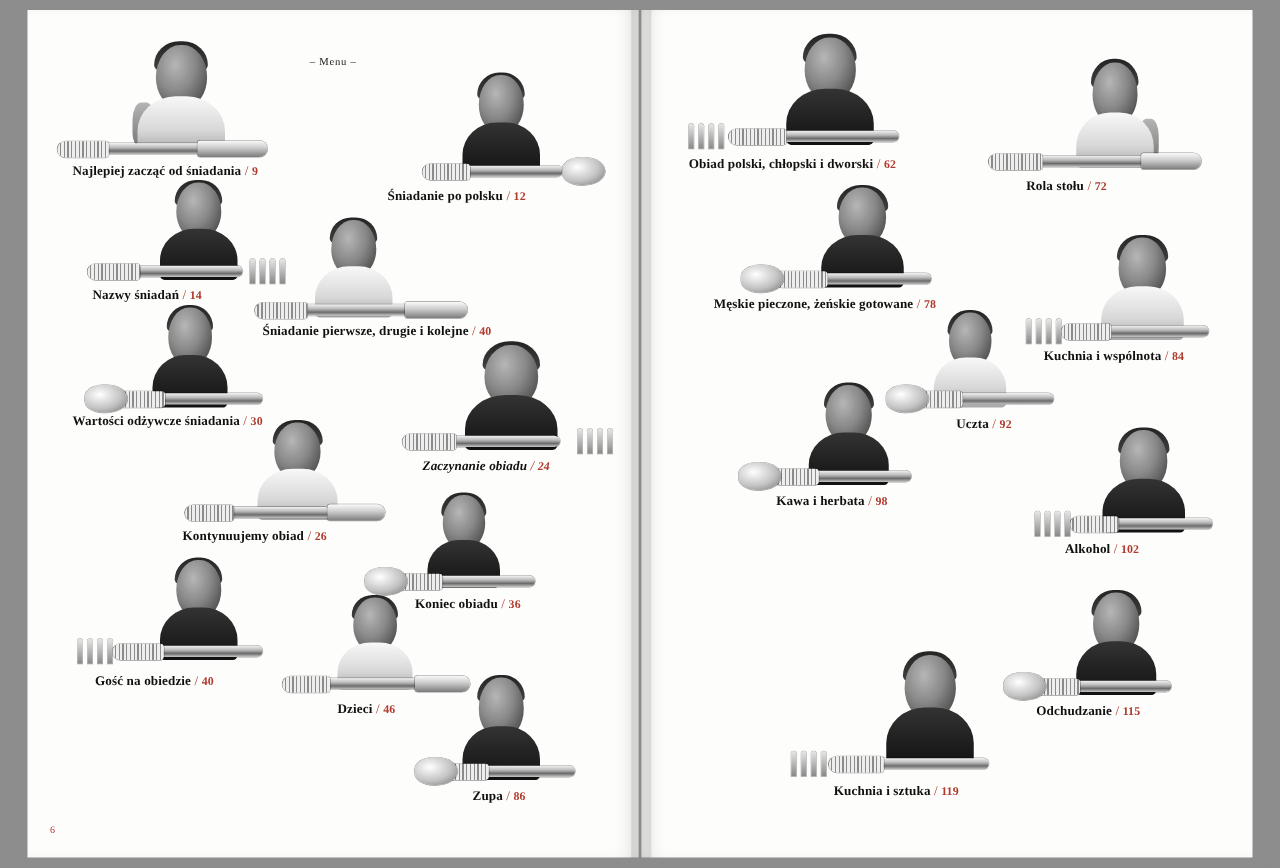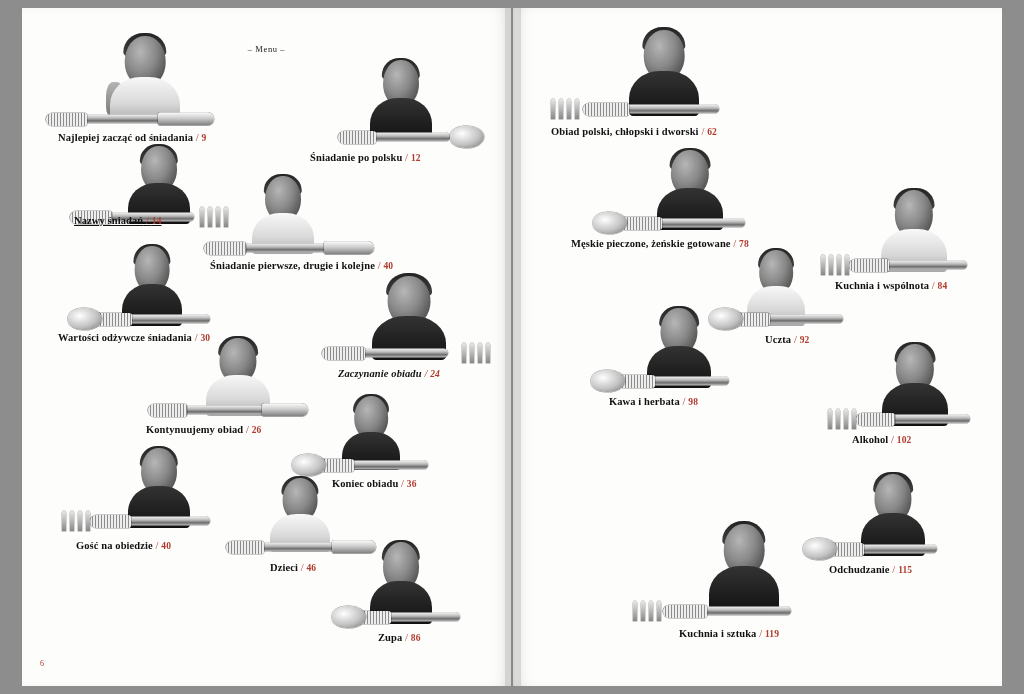--- a/index.html
+++ b/index.html
@@ -275,21 +275,21 @@
         <div class="cutlery" style="left:18px; top:60px; width:160px; height:22px;">
           <div class="handle" style="width:124px;"></div>
           <div class="fork" style="right:0;">
               <span></span>
               <span></span>
               <span></span>
               <span></span>
             </div>
         </div>
       </div>
-      <div class="caption" style="left:22px; top:69px;text-decoration:underline;">
+      <div class="caption" style="left:22px; top:85px;">
         <span>Nazwy śniadań</span>
         <span class="sl">/</span>
         <span class="pg">14</span>
       </div>
     </div>
 
     <div class="entry" style="left:168px; top:168px; width:250px; height:104px;">
       <div class="art">
         <div class="portrait light" style="left:62px; top:0; width:62px; height:78px;">
           <div class="hair"></div>
@@ -472,20 +472,39 @@
             </div>
         </div>
       </div>
       <div class="caption" style="left:8px; top:96px;">
         <span>Obiad polski, chłopski i dworski</span>
         <span class="sl">/</span>
         <span class="pg">62</span>
       </div>
     </div>
 
+    <div class="entry" style="left:268px; top:42px; width:200px; height:116px;">
+      <div class="art">
+        <div class="portrait light" style="left:80px; top:0; width:62px; height:84px;">
+          <div class="hair"></div>
+            <div class="head"></div>
+            <div class="arm right"></div>
+            <div class="body"></div>
+        </div>
+        <div class="cutlery" style="left:10px; top:68px; width:170px; height:22px;">
+          <div class="handle" style="width:126px;"></div>
+          <div class="knife" style="right:0; width:48px;"></div>
+        </div>
+      </div>
+      <div class="caption" style="left:40px; top:94px;">
+        <span>Rola stołu</span>
+        <span class="sl">/</span>
+        <span class="pg">72</span>
+      </div>
+    </div>
 
     <div class="entry" style="left:50px; top:142px; width:250px; height:106px;text-align:center;">
       <div class="art">
         <div class="portrait dark" style="left:94px; top:0; width:66px; height:80px;">
           <div class="hair"></div>
             <div class="head"></div>
             <div class="body"></div>
         </div>
         <div class="cutlery" style="left:30px; top:62px; width:168px; height:22px;">
           <div class="handle" style="width:126px; left:26px;"></div>
@@ -547,21 +566,21 @@
         <div class="portrait dark" style="left:58px; top:0; width:64px; height:80px;">
           <div class="hair"></div>
             <div class="head"></div>
             <div class="body"></div>
         </div>
         <div class="cutlery" style="left:2px; top:62px; width:152px; height:22px;">
           <div class="handle" style="width:112px; left:26px;"></div>
           <div class="bowl" style="left:0; right:auto;"></div>
         </div>
       </div>
-      <div class="caption" style="left:20px; top:88px;text-align:center;">
+      <div class="caption" style="left:32px; top:88px;text-align:center;">
         <span>Kawa i herbata</span>
         <span class="sl">/</span>
         <span class="pg">98</span>
       </div>
     </div>
 
     <div class="entry" style="left:307px; top:336px; width:180px; height:108px;">
       <div class="art">
         <div class="portrait dark" style="left:62px; top:0; width:66px; height:82px;">
           <div class="hair"></div>
@@ -615,21 +634,21 @@
         <div class="cutlery" style="left:10px; top:76px; width:170px; height:22px;">
           <div class="handle" style="width:128px; left:30px;"></div>
           <div class="fork" style="left:0; right:auto;">
               <span></span>
               <span></span>
               <span></span>
               <span></span>
             </div>
         </div>
       </div>
-      <div class="caption" style="left:56px; top:104px;">
+      <div class="caption" style="left:44px; top:104px;">
         <span>Kuchnia i sztuka</span>
         <span class="sl">/</span>
         <span class="pg">119</span>
       </div>
     </div>
 
   </div>
 
   <div class="gutter"></div>
 </div>

